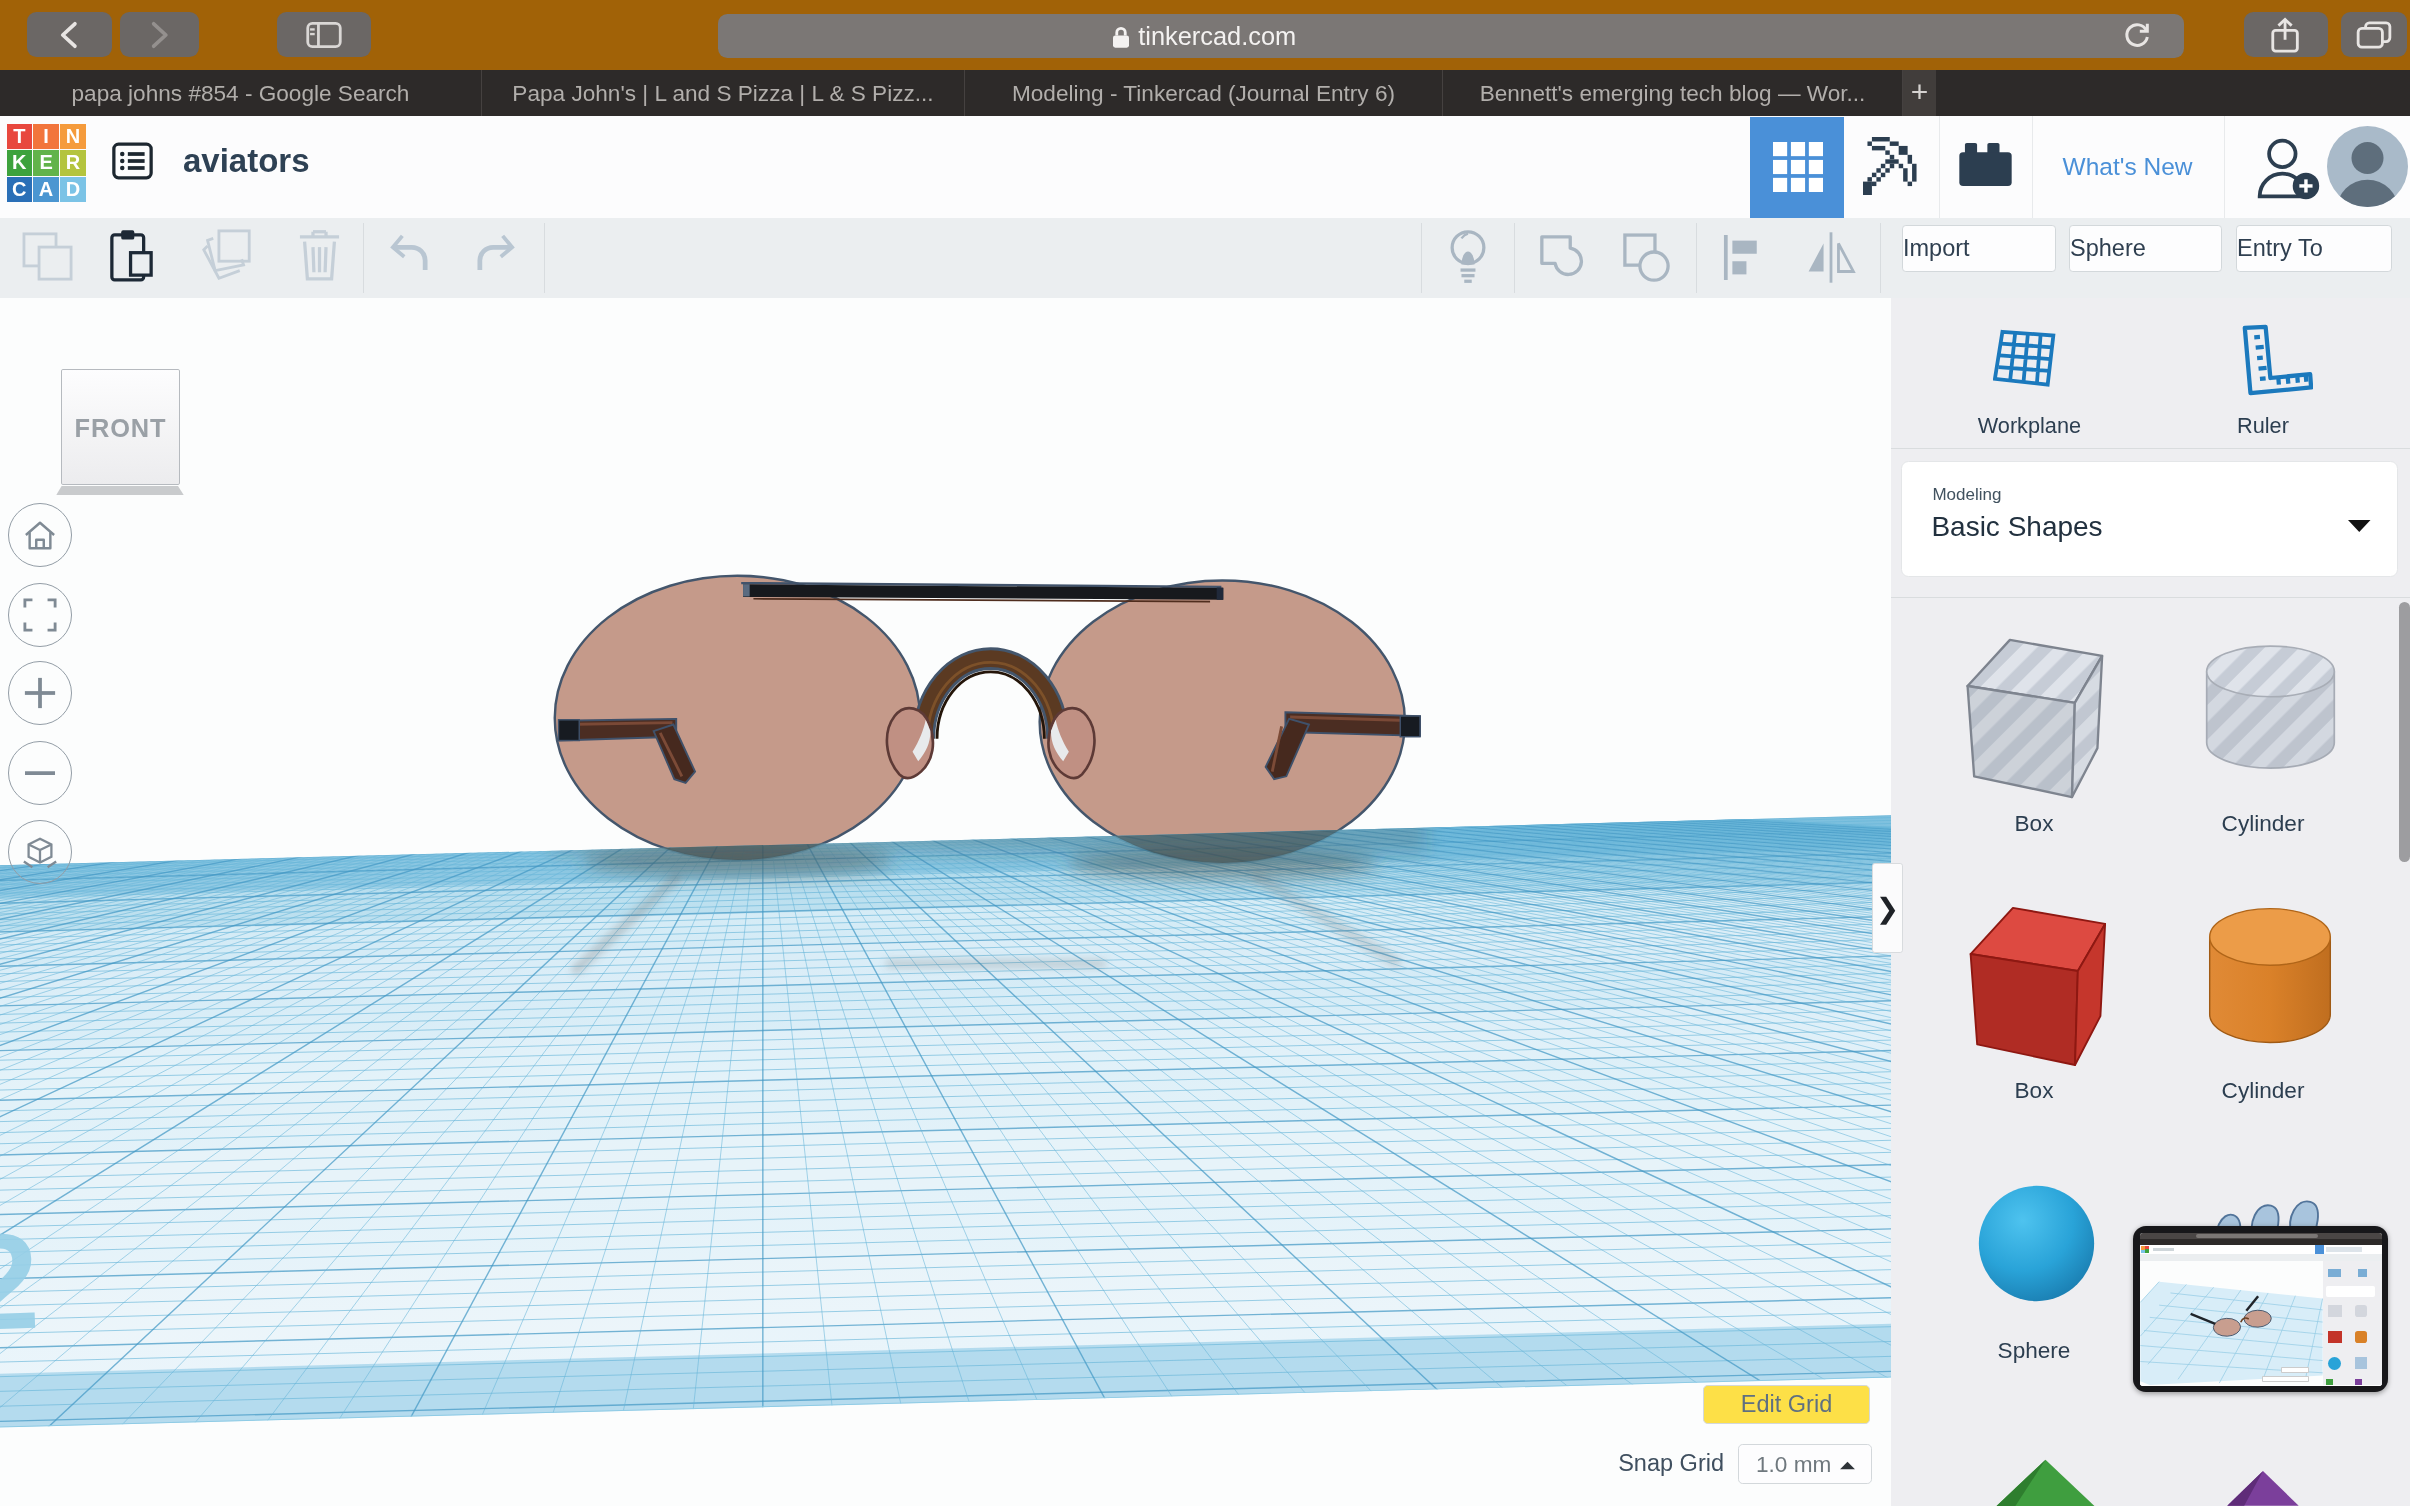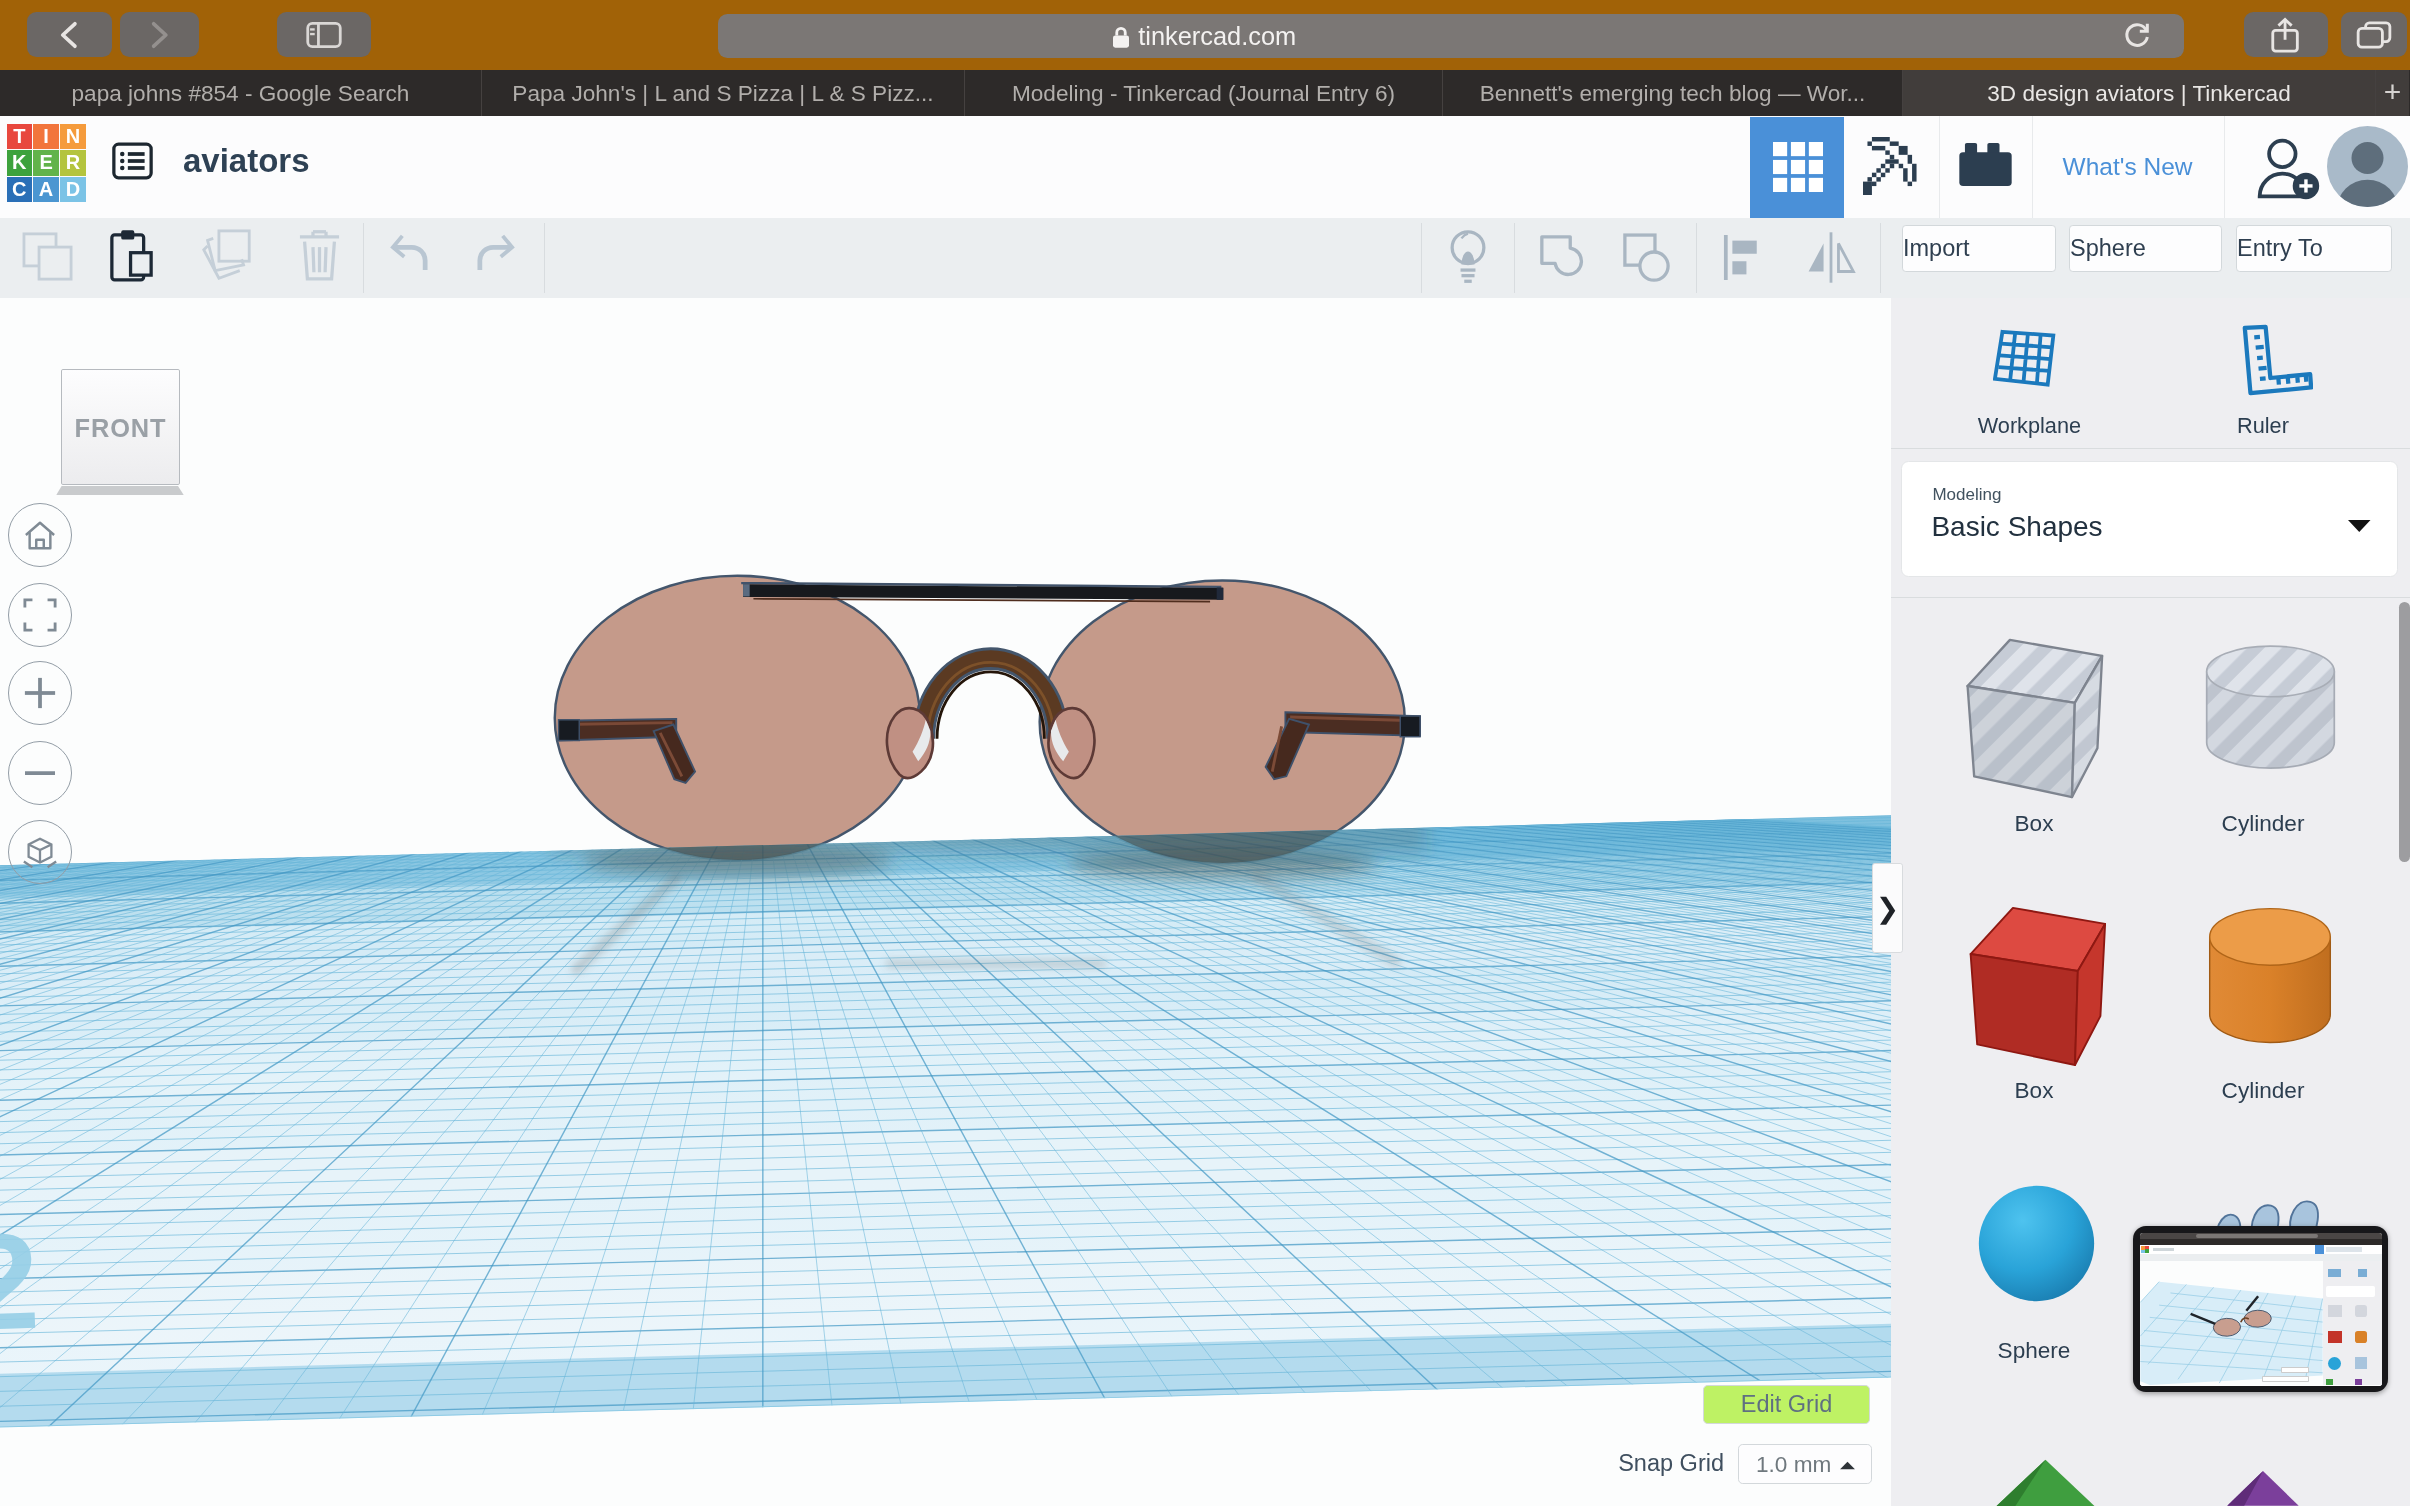--- a/index.html
+++ b/index.html
@@ -24,21 +24,21 @@
 
 #toolbar{position:absolute;left:0;top:218px;width:2411px;height:81px;background:#ebeef0;border-bottom:0.9px solid #d8dcdf}
 .tsep{position:absolute;top:223px;height:70px;width:0.9px;background:#d8dcdf}
 .tb-btn{position:absolute;top:225px;height:47px;background:#fdfdfe;border:0.9px solid #d3d8db;border-radius:3.8px;color:#2f3f50;font-size:23.5px;text-align:left;line-height:45px}
 
 #canvas{position:absolute;left:0;top:298px;width:1891px;height:1208px;overflow:hidden;background:#fcfdfd}
 #frontcube{position:absolute;left:61px;top:71px;width:119px;height:116px;border:1.9px solid #b6babf;border-radius:1.9px;background:linear-gradient(180deg,#fdfdfe,#ececee);color:#9aa0a6;font-weight:bold;font-size:25.4px;letter-spacing:0.9px;text-align:center;line-height:116px}
 #cubebase{position:absolute;left:56px;top:188px;width:128px;height:9.4px;background:#c9cbcd;clip-path:polygon(5.6px 0,122px 0,128px 9.4px,0 9.4px)}
 .cbtn{position:absolute;left:7.5px;width:64px;height:64px;border:1.9px solid #939da6;border-radius:50%}
 .cbtn svg{position:absolute;left:50%;top:50%;transform:translate(-50%,-50%)}
-#editgrid{position:absolute;left:1703px;top:1087px;width:167px;height:39px;background:#bef264;border:0.9px solid #d3d8db;border-radius:4.7px;color:#5f7081;font-size:23.5px;text-align:center;line-height:37px}
+#editgrid{position:absolute;left:1703px;top:1087px;width:167px;height:39px;background:#fde047;border:0.9px solid #d3d8db;border-radius:4.7px;color:#5f7081;font-size:23.5px;text-align:center;line-height:37px}
 #snapgrid{position:absolute;left:1507px;top:1146px;width:377px;height:41px}
 #snaptext{position:absolute;right:160px;top:5.6px;color:#3f4f5f;font-size:23.5px}
 #snapdd{position:absolute;left:231px;top:0px;width:134px;height:40px;background:#fdfdfe;border:0.9px solid #d3d8db;border-radius:4.7px;color:#6f787e;font-size:22.6px;line-height:39px;padding-left:17px}
 #collapse{position:absolute;left:1872px;top:863px;width:31px;height:90px;background:#fbfbfc;border:0.9px solid #d8dbde;border-radius:2.8px;color:#1e2227;font-size:28px;text-align:center;line-height:89px;z-index:30}
 
 #panel{position:absolute;left:1891px;top:298px;width:520px;height:1208px;background:#eeeef1}
 .pdiv{position:absolute;left:0;width:520px;height:0.9px;background:#d9dcde}
 #shapecard{position:absolute;left:10.4px;top:163px;width:497px;height:116px;background:#fff;border:0.9px solid #e4e6e8;border-radius:7.5px}
 .plabel{position:absolute;width:226px;text-align:center;color:#2c3e50;font-size:21.7px}
 .slabel{position:absolute;width:226px;text-align:center;color:#2c3e50;font-size:22.6px}
@@ -85,21 +85,20 @@
         <rect x="10" y="2" width="26" height="20" rx="4" stroke="#e8e5e3" stroke-width="3" fill="none"></rect>
         <rect x="2" y="8" width="26" height="20" rx="4" stroke="#e8e5e3" stroke-width="3" fill="#6b6765"></rect>
       </svg>
 </div>
 
 <div id="tabbar">
  <div class="tab" style="width:482px">papa johns #854 - Google Search</div>
  <div class="tab" style="width:483px">Papa John's | L and S Pizza | L &amp; S Pizz...</div>
  <div class="tab" style="width:478px">Modeling - Tinkercad (Journal Entry 6)</div>
  <div class="tab" style="width:460px">Bennett's emerging tech blog — Wor...</div>
- <div class="tab active" style="width:473px">3D design aviators | Tinkercad</div>
  <div class="tab" style="width:33px;border-right:none;background:#413d3b;color:#d6d3d1;font-size:30px;line-height:43px;font-weight:300">+</div>
 </div>
 
 <div id="apphead">
  <div id="logo">
   <div style="background:#e8473e">T</div>
         <div style="background:#f2753c">I</div>
         <div style="background:#f59b3c">N</div>
   <div style="background:#3da23d">K</div>
         <div style="background:#62b34a">E</div>

